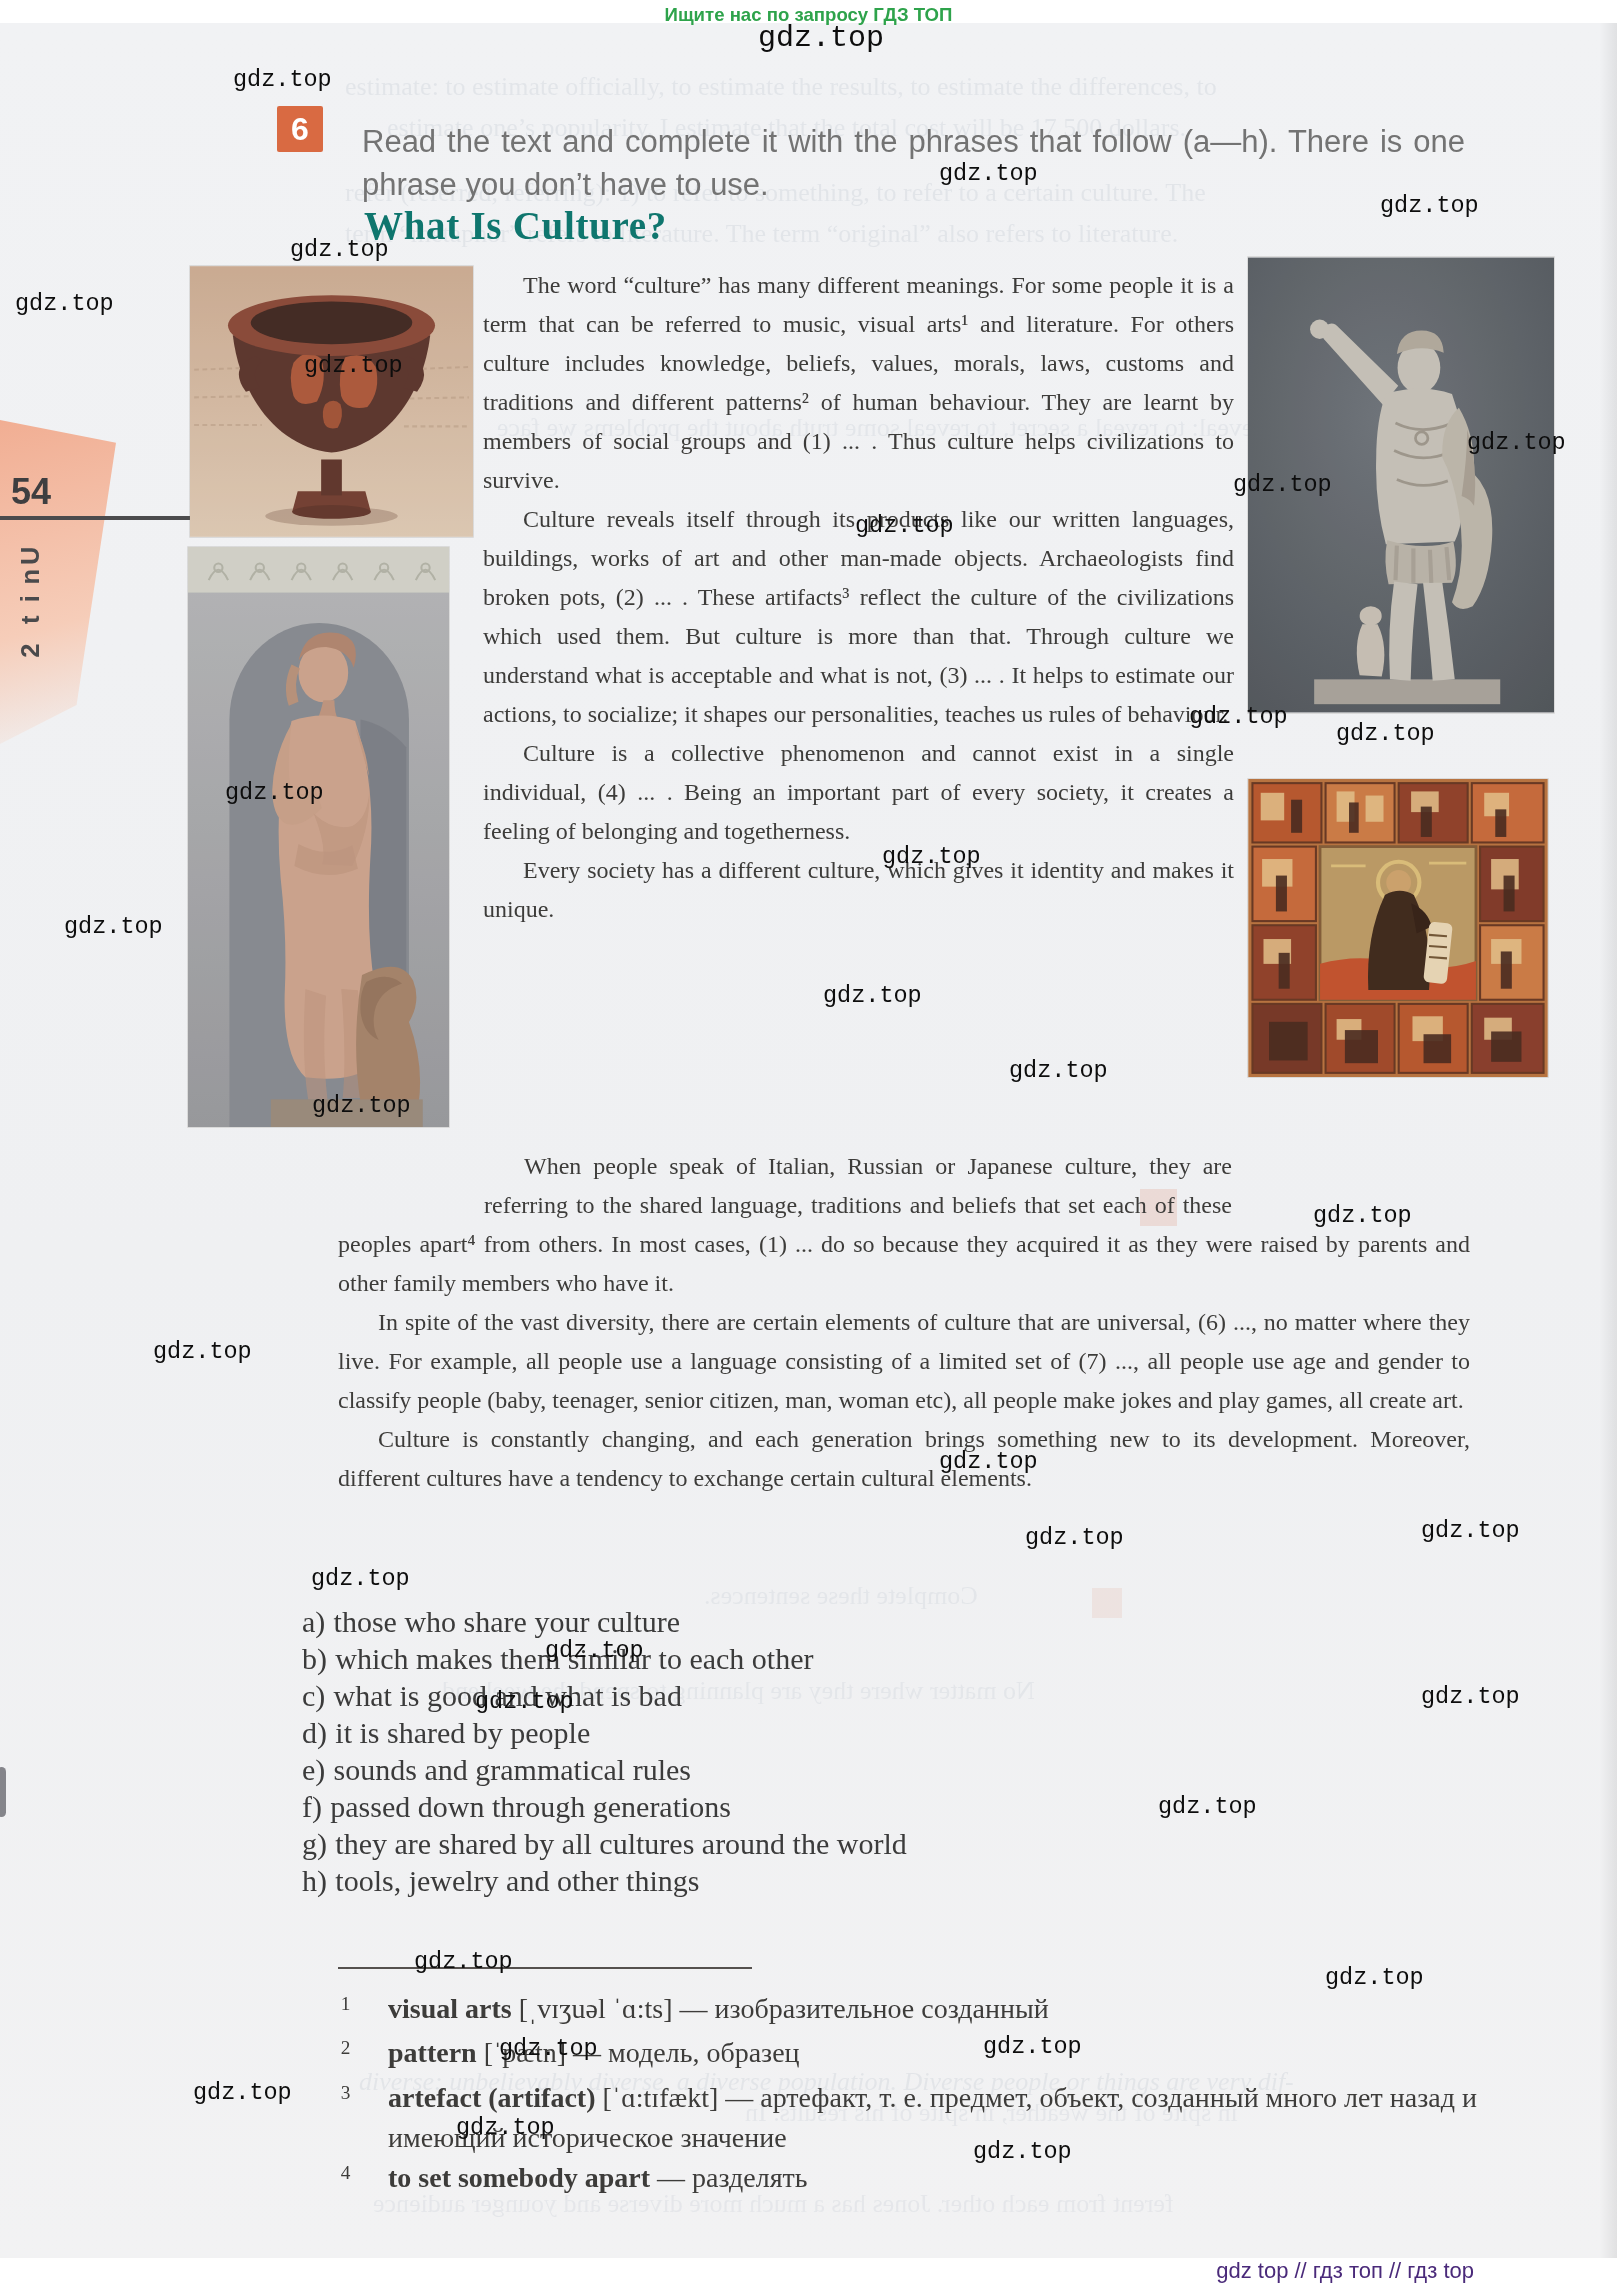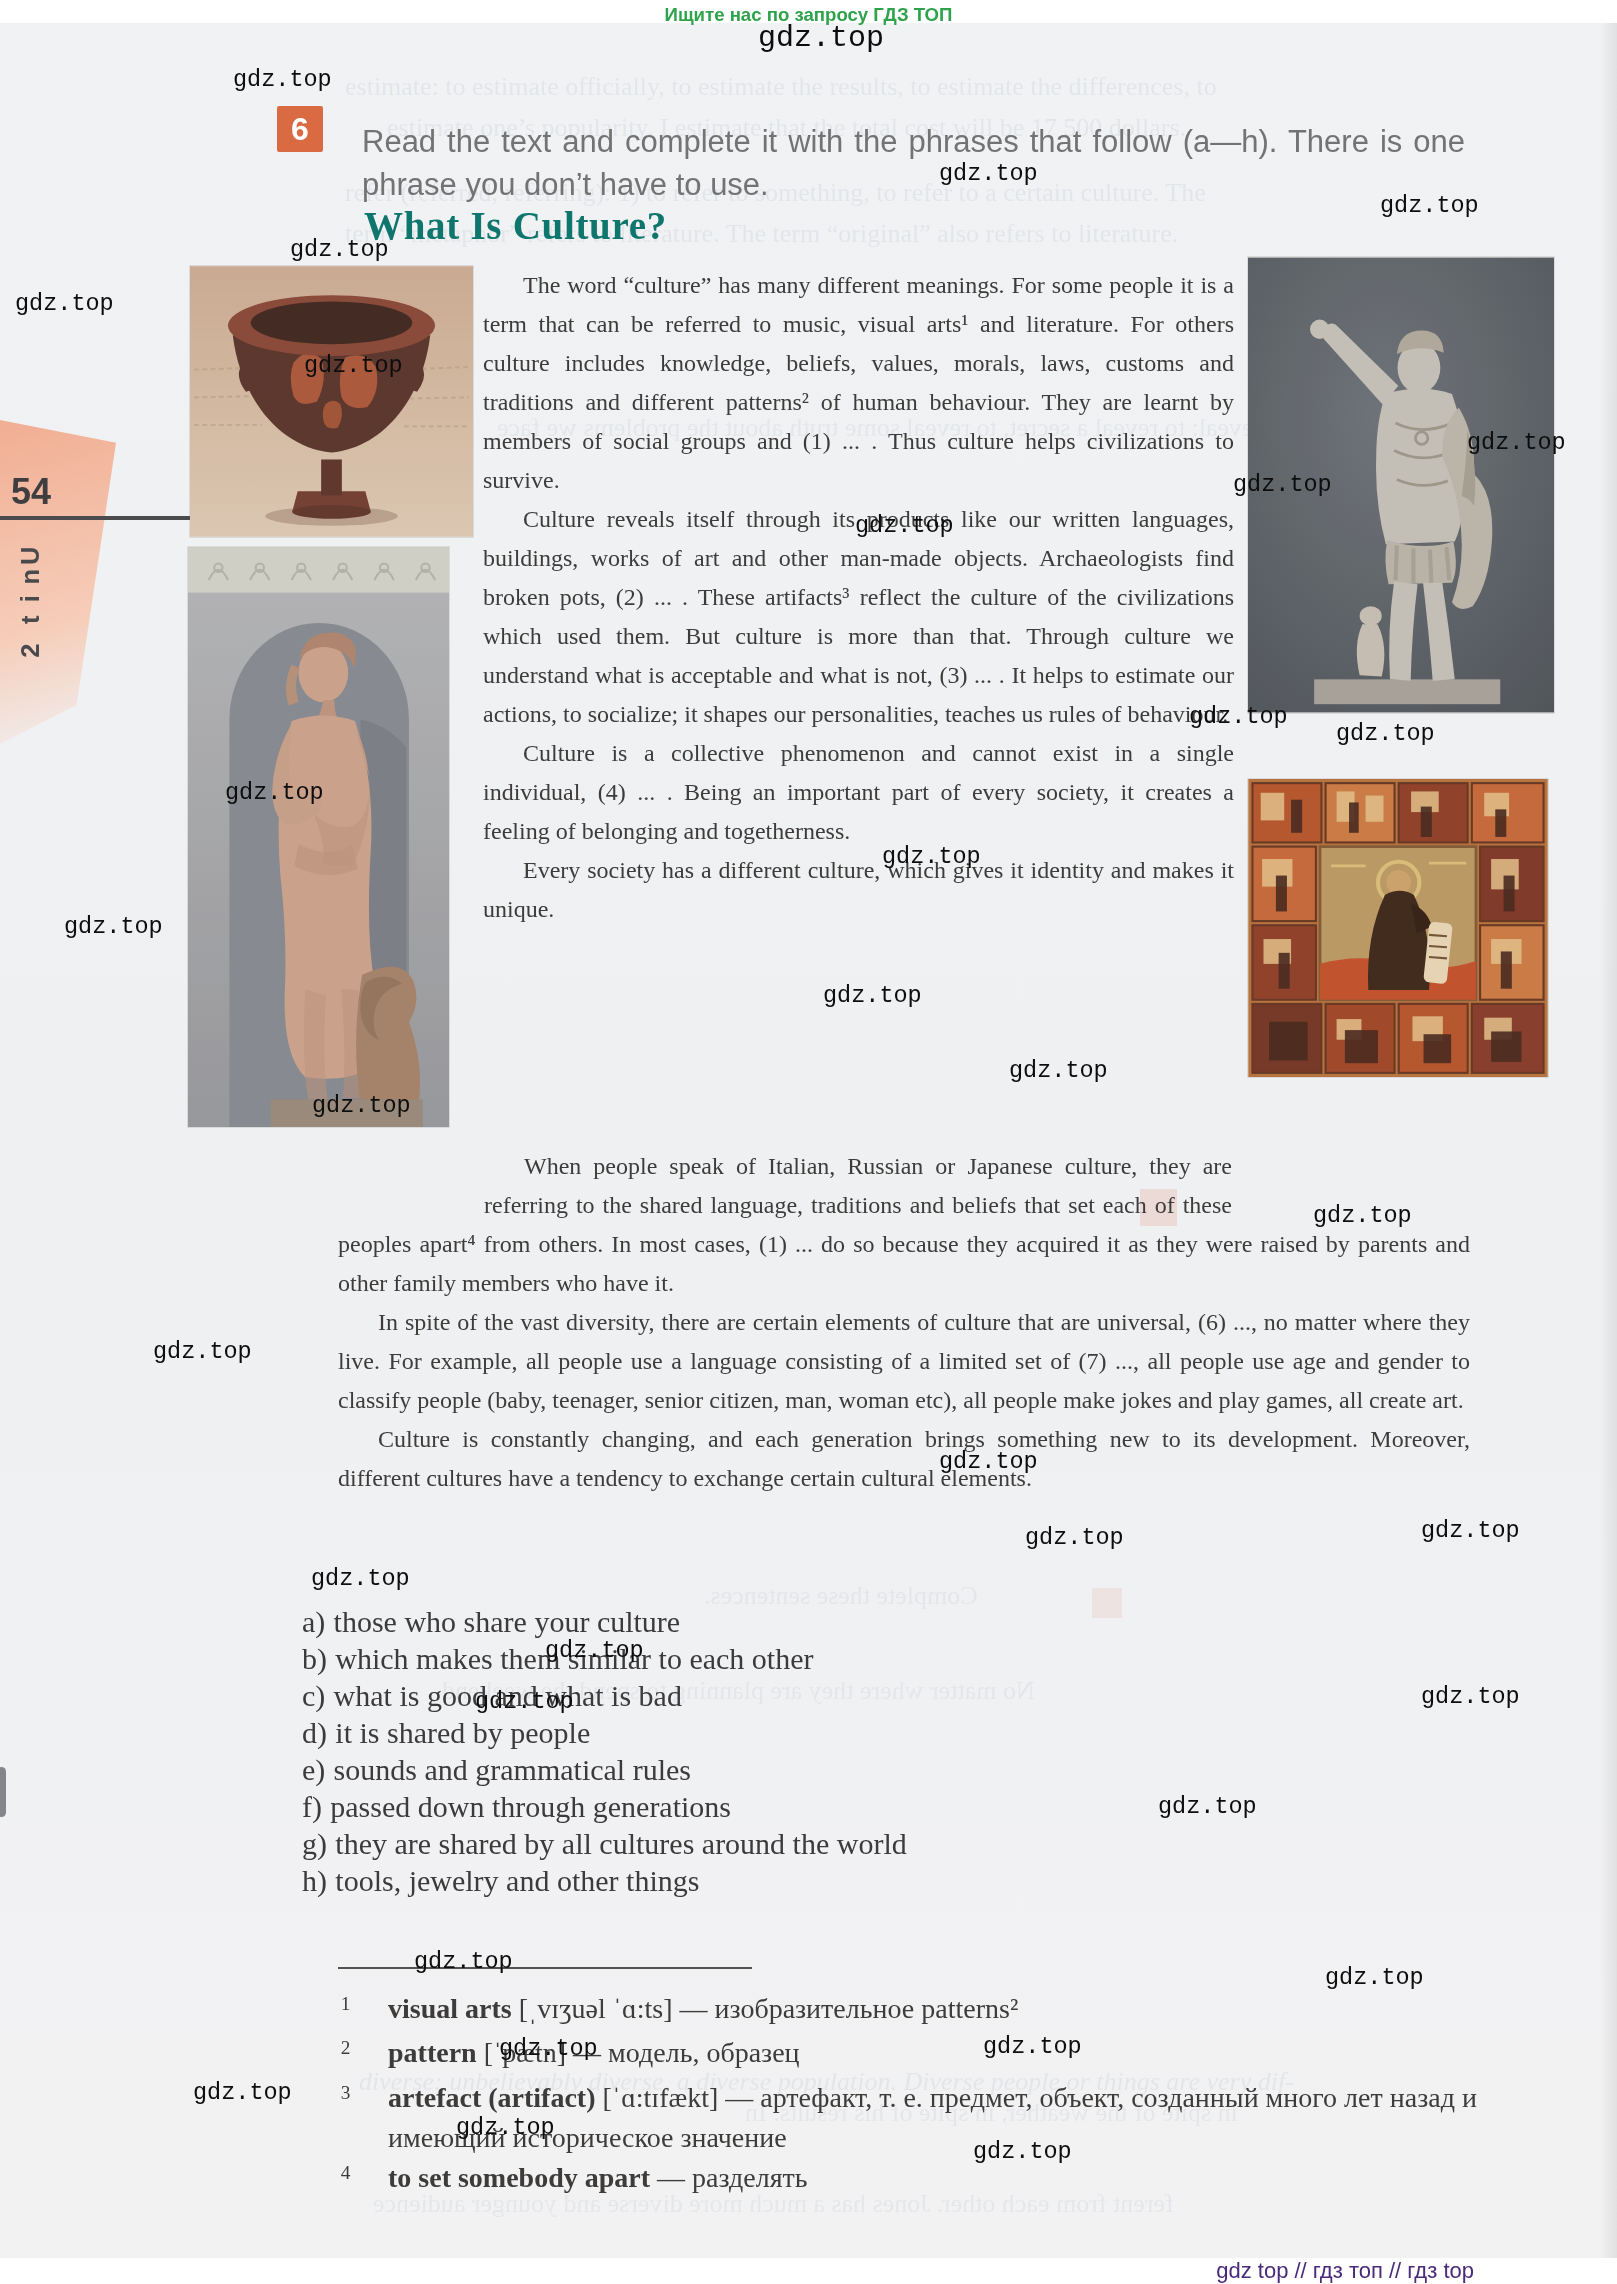--- a/index.html
+++ b/index.html
@@ -308,21 +308,21 @@
     <div class="phrase-row"><span class="phrase-letter">f)</span><span>passed down through generations</span></div>
     <div class="phrase-row"><span class="phrase-letter">g)</span><span>they are shared by all cultures around the world</span></div>
     <div class="phrase-row"><span class="phrase-letter">h)</span><span>tools, jewelry and other things</span></div>
   </div>
 
   <div class="fnrule"></div>
   <div class="footnote fn1">
     <span class="fnum">1</span>
     <span class="term">visual arts</span>
     <span>[ˌvɪʒuəl ˈɑ:ts]</span>
-    <span>— изобразительное patterns²</span>
+    <span>— изобразительное созданный</span>
   </div>
   <div class="footnote fn2">
     <span class="fnum">2</span>
     <span class="term">pattern</span>
     <span>[ˈpætn]</span>
     <span>— модель, образец</span>
   </div>
   <div class="footnote fn3">
     <span class="fnum">3</span>
     <span class="term">artefact (artifact)</span>

